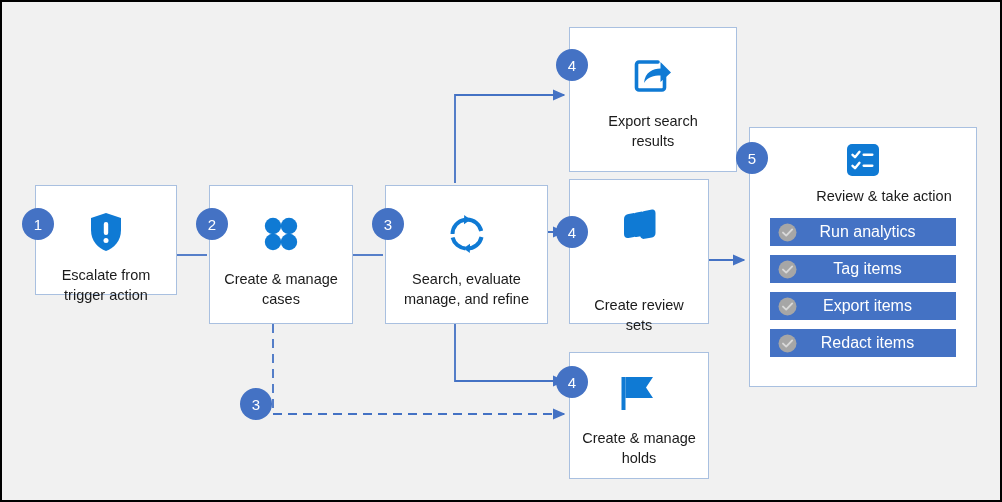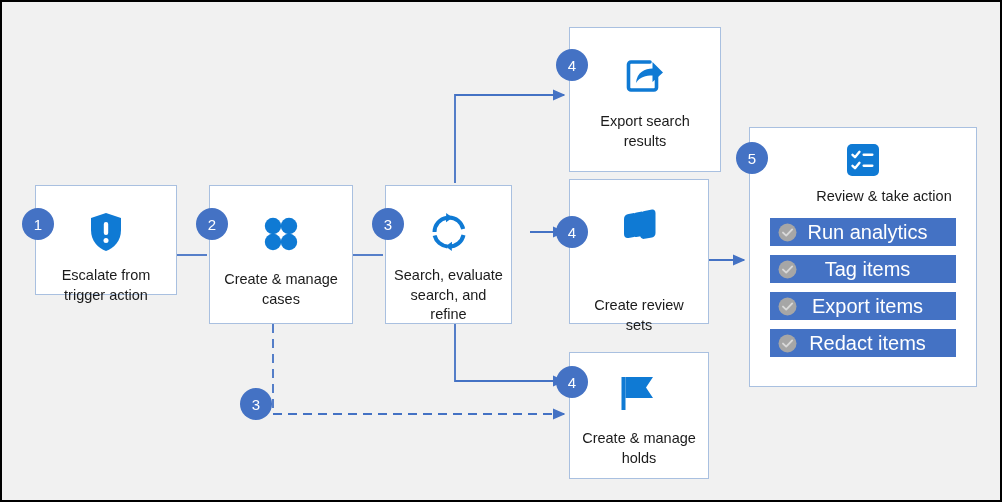--- a/index.html
+++ b/index.html
@@ -111,21 +111,21 @@
     height: 19px;
     flex: 0 0 auto;
     display: flex;
     align-items: center;
     justify-content: center;
   }
   .action-text {
     flex: 1 1 auto;
     text-align: center;
     color: #ffffff;
-    font-size: 20px;
+    font-size: 16px;
     padding-right: 18px;
   }
 </style>
 </head>
 <body>
 
 <div id="canvas">
 
   <svg id="connectors" viewBox="0 0 1002 502" width="1002" height="502">
     <defs>
@@ -173,39 +173,39 @@
         <circle cx="28" cy="28" r="8.2" fill="#0f7ad4"></circle>
       </svg>
     </div>
     <div class="step-label">
       <span>Create &amp; manage</span><br>
       <span>cases</span>
     </div>
   </div>
   <div class="badge" style="left:194px; top:206px;">2</div>
 
-  <div class="step-box" id="box-search" style="left:383px; top:183px; width:127px; height:139px;">
+  <div class="step-box" id="box-search" style="left:383px; top:183px; width:163px; height:139px;">
     <div class="step-icon">
       <svg width="40" height="40" viewBox="0 0 40 40">
         <path d="M20 5.5 A14.5 14.5 0 0 1 34.2 17" stroke="#0f7ad4" stroke-width="4" fill="none" stroke-linecap="butt"></path>
         <path d="M34.5 23 A14.5 14.5 0 0 1 20 34.5" stroke="#0f7ad4" stroke-width="4" fill="none" stroke-linecap="butt"></path>
         <path d="M5.5 20 A14.5 14.5 0 0 1 18 5.7" stroke="#0f7ad4" stroke-width="4" fill="none" stroke-linecap="butt"></path>
         <path d="M5.6 23.5 A14.5 14.5 0 0 0 18.5 34.4" stroke="#0f7ad4" stroke-width="4" fill="none" stroke-linecap="butt"></path>
         <path d="M17.2 1 L23.5 5.8 L17 10.2 Z" fill="#0f7ad4"></path>
         <path d="M22.8 39 L16.5 34.2 L23 29.8 Z" fill="#0f7ad4"></path>
       </svg>
     </div>
     <div class="step-label">
       <span>Search, evaluate</span><br>
-      <span>search, and refine</span>
+      <span>manage, and refine</span>
     </div>
   </div>
   <div class="badge" style="left:370px; top:206px;">3</div>
 
-  <div class="step-box" id="box-export" style="left:567px; top:25px; width:152px; height:145px;">
+  <div class="step-box" id="box-export" style="left:567px; top:25px; width:168px; height:145px;">
     <div class="step-icon">
       <svg width="40" height="40" viewBox="0 0 40 40">
         <path d="M25 6 L6 6 A2.5 2.5 0 0 0 3.5 8.5 L3.5 31.5 A2.5 2.5 0 0 0 6 34
                  L29 34 A2.5 2.5 0 0 0 31.5 31.5 L31.5 19" stroke="#0f7ad4" stroke-width="3.6" fill="none" stroke-linecap="round" stroke-linejoin="round"></path>
         <path d="M11 27 C12 16 20 12.5 27.5 12.5 L27.5 6 L38 16.5 L27.5 26 L27.5 19.5
                  C21 19.5 14.5 21 11 27 Z" fill="#0f7ad4"></path>
       </svg>
     </div>
     <div class="step-label">
       <span>Export search</span><br>

